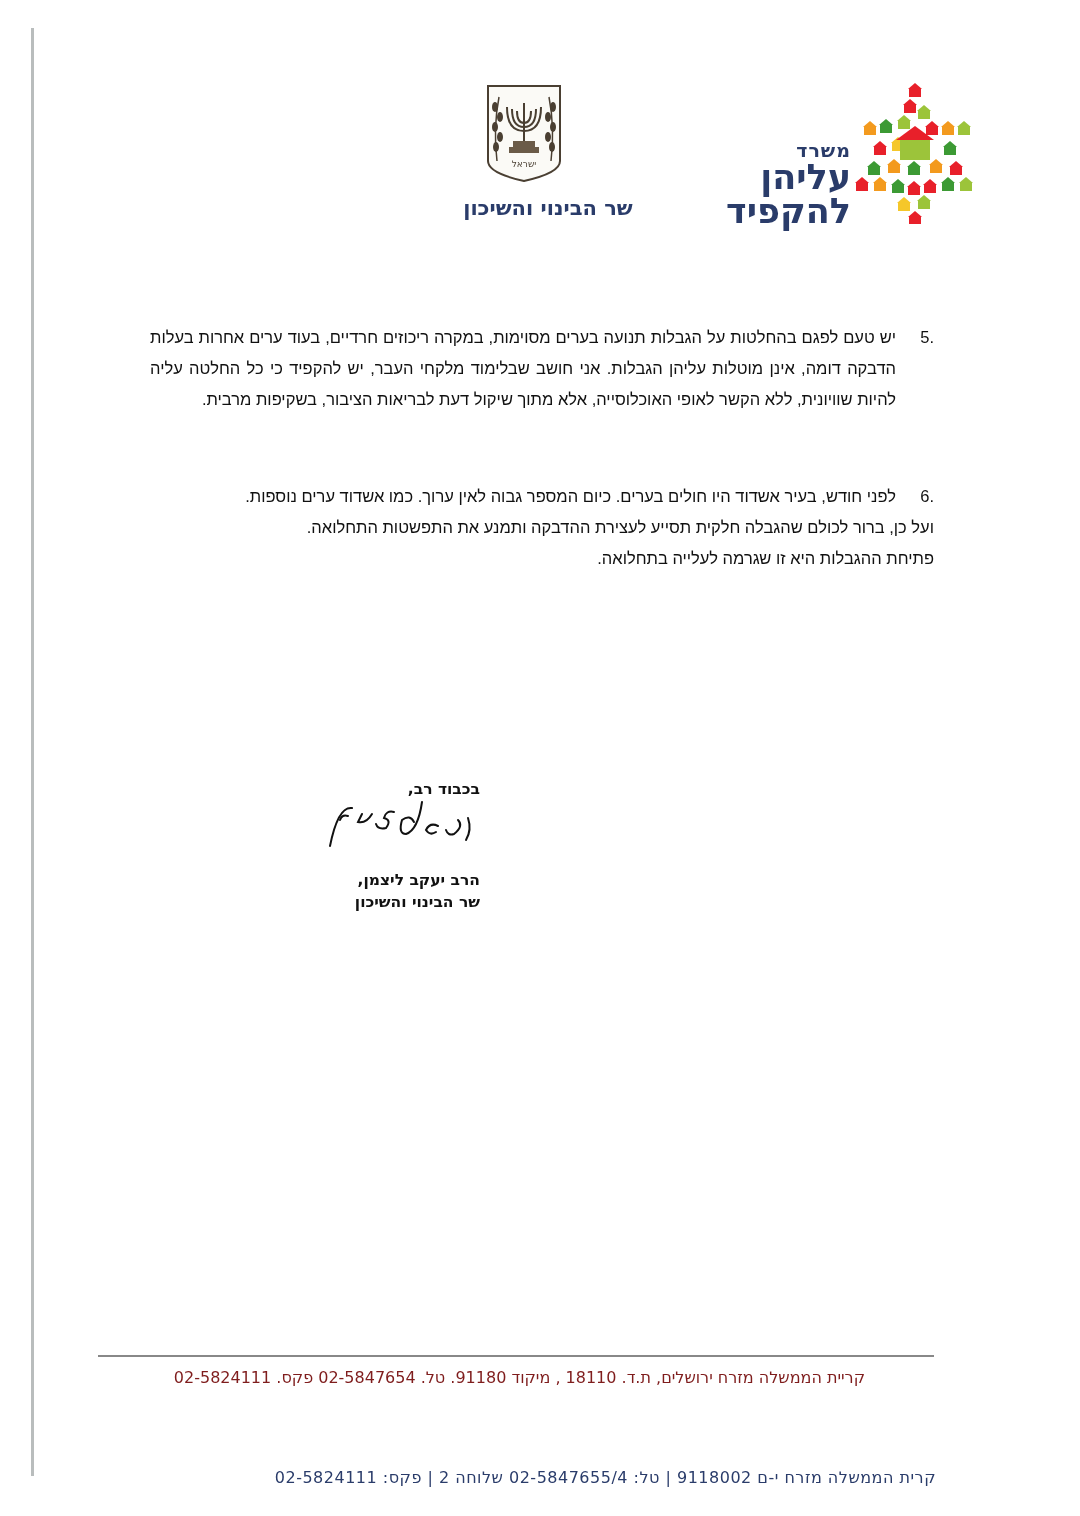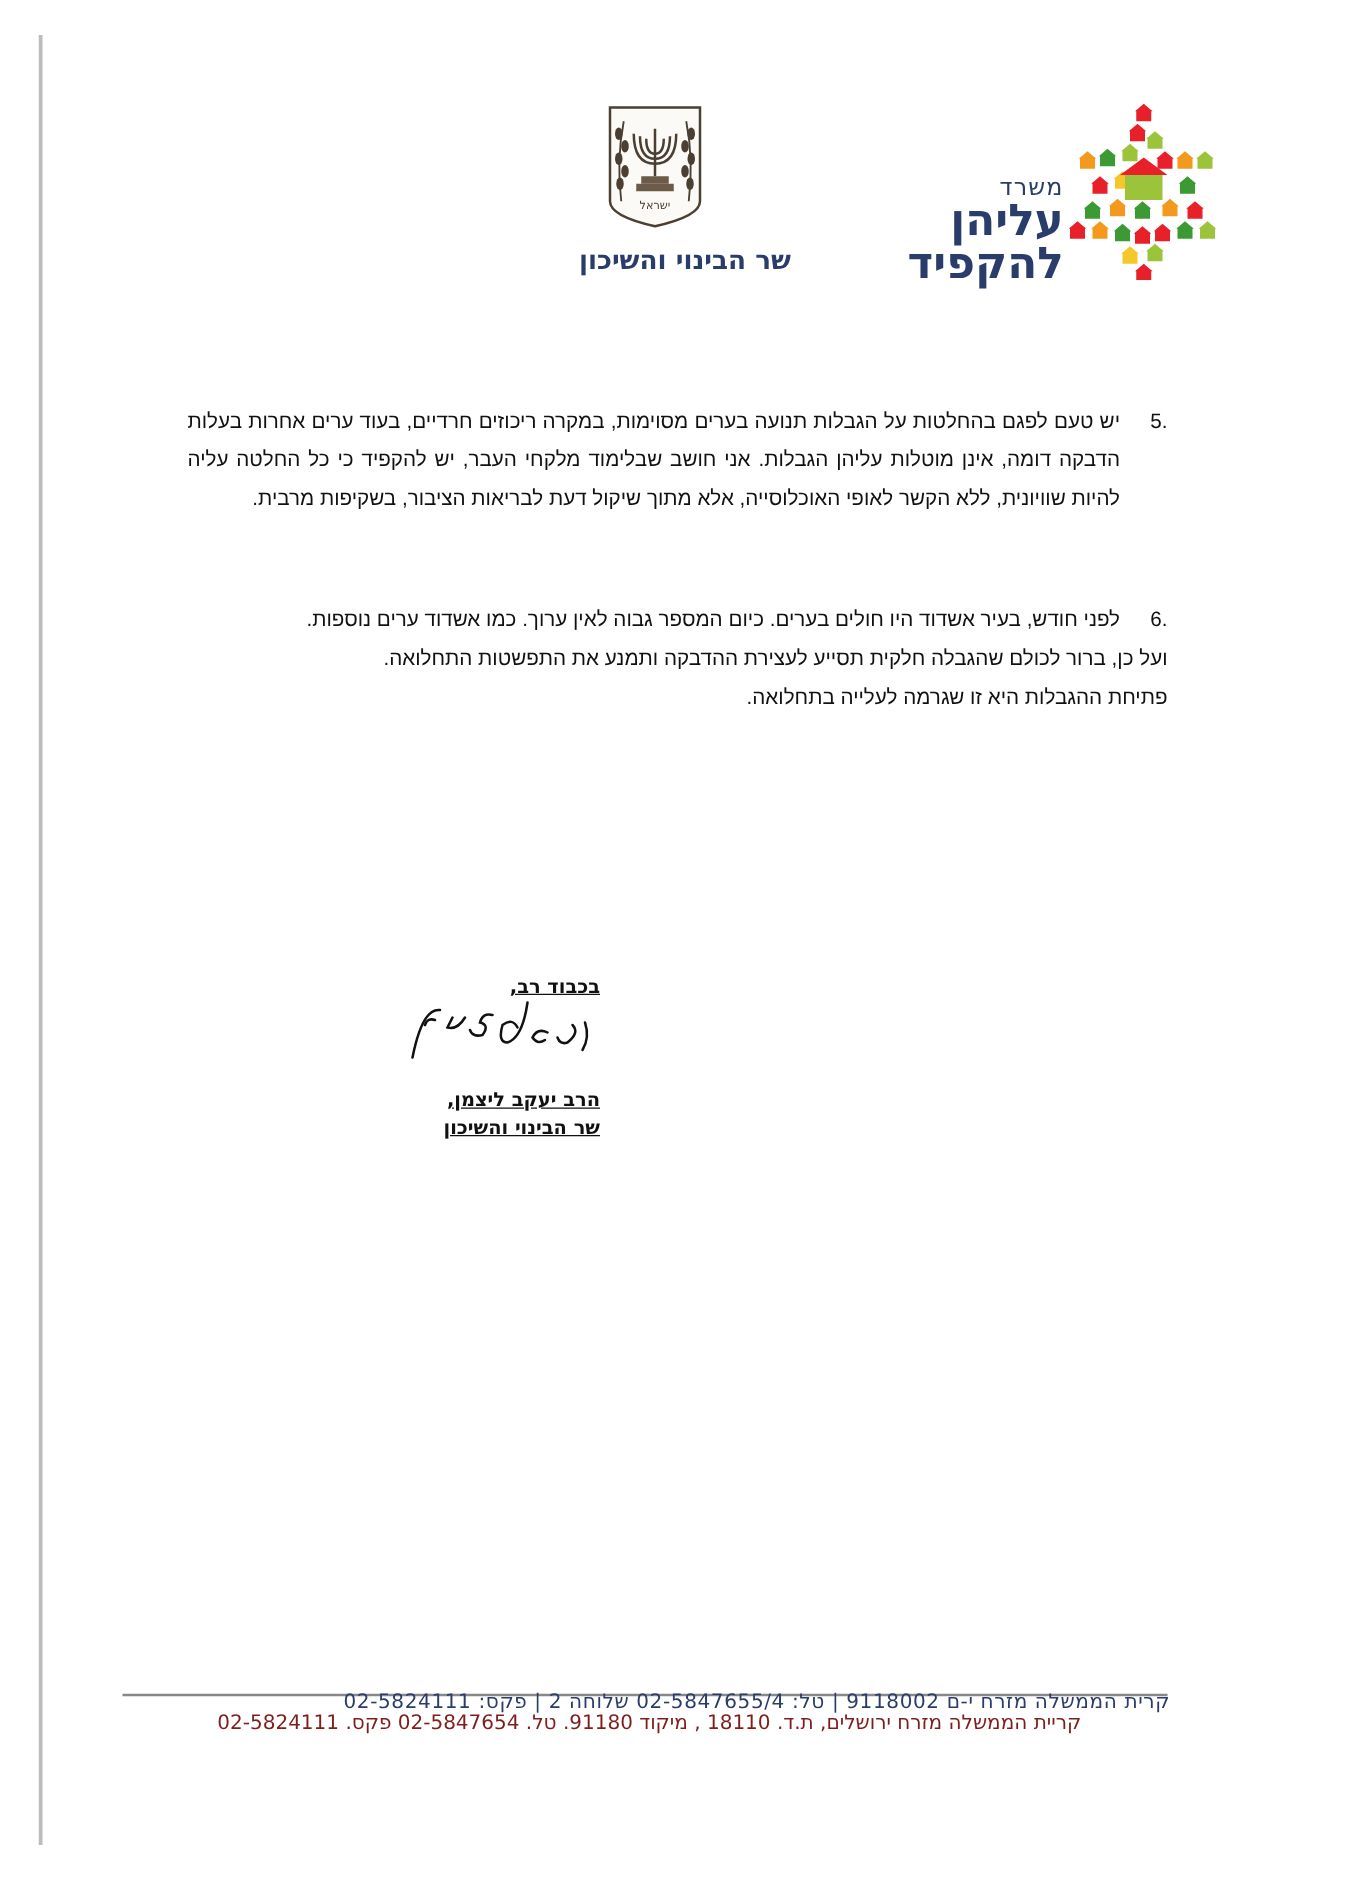--- a/index.html
+++ b/index.html
@@ -7,44 +7,44 @@
       width: 1080px; height: 1516px; background: #ffffff; position: relative; overflow: hidden;
       font-family: "DejaVu Sans", sans-serif; color: #1a1a1a;
     }
     .margin-line { position: absolute; left: 31px; top: 28px; width: 3px; height: 1448px; background: #b9bdbd; }
 
     
     .emblem { position: absolute; left: 485px; top: 83px; width: 78px; height: 100px; }
     .minister-title { position: absolute; left: 440px; top: 196px; width: 216px; text-align: center; direction: rtl;
       font-family: "DejaVu Sans", sans-serif; font-weight: bold; font-size: 21px; color: #2a3c6a; }
     .ministry-name { position: absolute; left: 705px; top: 140px; width: 146px; direction: rtl; text-align: right; color: #2a3c6a; }
-    .ministry-name .small { font-size: 19px; font-weight: normal; line-height: 20px; letter-spacing: 1px; }
+    .ministry-name .small { font-size: 19px; font-weight: bold; line-height: 20px; letter-spacing: 1px; }
     .ministry-name .big { font-size: 35px; font-weight: bold; line-height: 34px; }
     .houses-logo { position: absolute; left: 852px; top: 78px; width: 126px; height: 146px; }
 
     
     .content { position: absolute; left: 150px; width: 784px; direction: rtl; text-align: justify;
       font-family: "Liberation Sans", sans-serif; font-size: 16.5px; line-height: 31px; color: #111; }
     .item { position: relative; padding-right: 38px; }
     .item .num { position: absolute; right: 0; top: 0; direction: ltr; }
     .item5 { top: 322px; }
     .item6 { top: 481px; text-align: right; }
     .item6 p { margin: 0; }
 
     
     .signoff { position: absolute; left: 300px; top: 778px; width: 180px; direction: rtl; text-align: right;
-      font-family: "DejaVu Sans", sans-serif; font-weight: bold; font-size: 15.5px; line-height: 22px; color: #111; text-decoration: underline; }
+      font-family: "DejaVu Sans", sans-serif; font-weight: bold; font-size: 15.5px; line-height: 22px; color: #111; }
     .signature { position: absolute; left: 318px; top: 800px; width: 170px; height: 50px; }
     .signer-name { margin-top: 69px; }
 
     
     .footer-rule { position: absolute; left: 98px; top: 1355px; width: 836px; height: 2px; background: #888; }
     .footer-line1 { position: absolute; left: 100px; top: 1368px; width: 765px; direction: rtl; text-align: right;
       font-family: "DejaVu Sans", sans-serif; font-size: 16px; color: #7f1d1d; }
-    .footer-line2 { position: absolute; left: 100px; top: 1351px; width: 836px; direction: rtl; text-align: right;
+    .footer-line2 { position: absolute; left: 100px; top: 1468px; width: 836px; direction: rtl; text-align: right;
       font-family: "DejaVu Sans", sans-serif; font-size: 16px; color: #2a3c6a; letter-spacing: 0.5px; }
   </style>
 </head>
 <body>
 
 <div class="margin-line"></div>
 
 <div class="emblem">
   <svg width="78" height="100" viewBox="0 0 78 100">
     <path d="M3 3 H75 V78 Q75 90 39 98 Q3 90 3 78 Z" fill="#fbfaf6" stroke="#4a3f32" stroke-width="2"></path>

